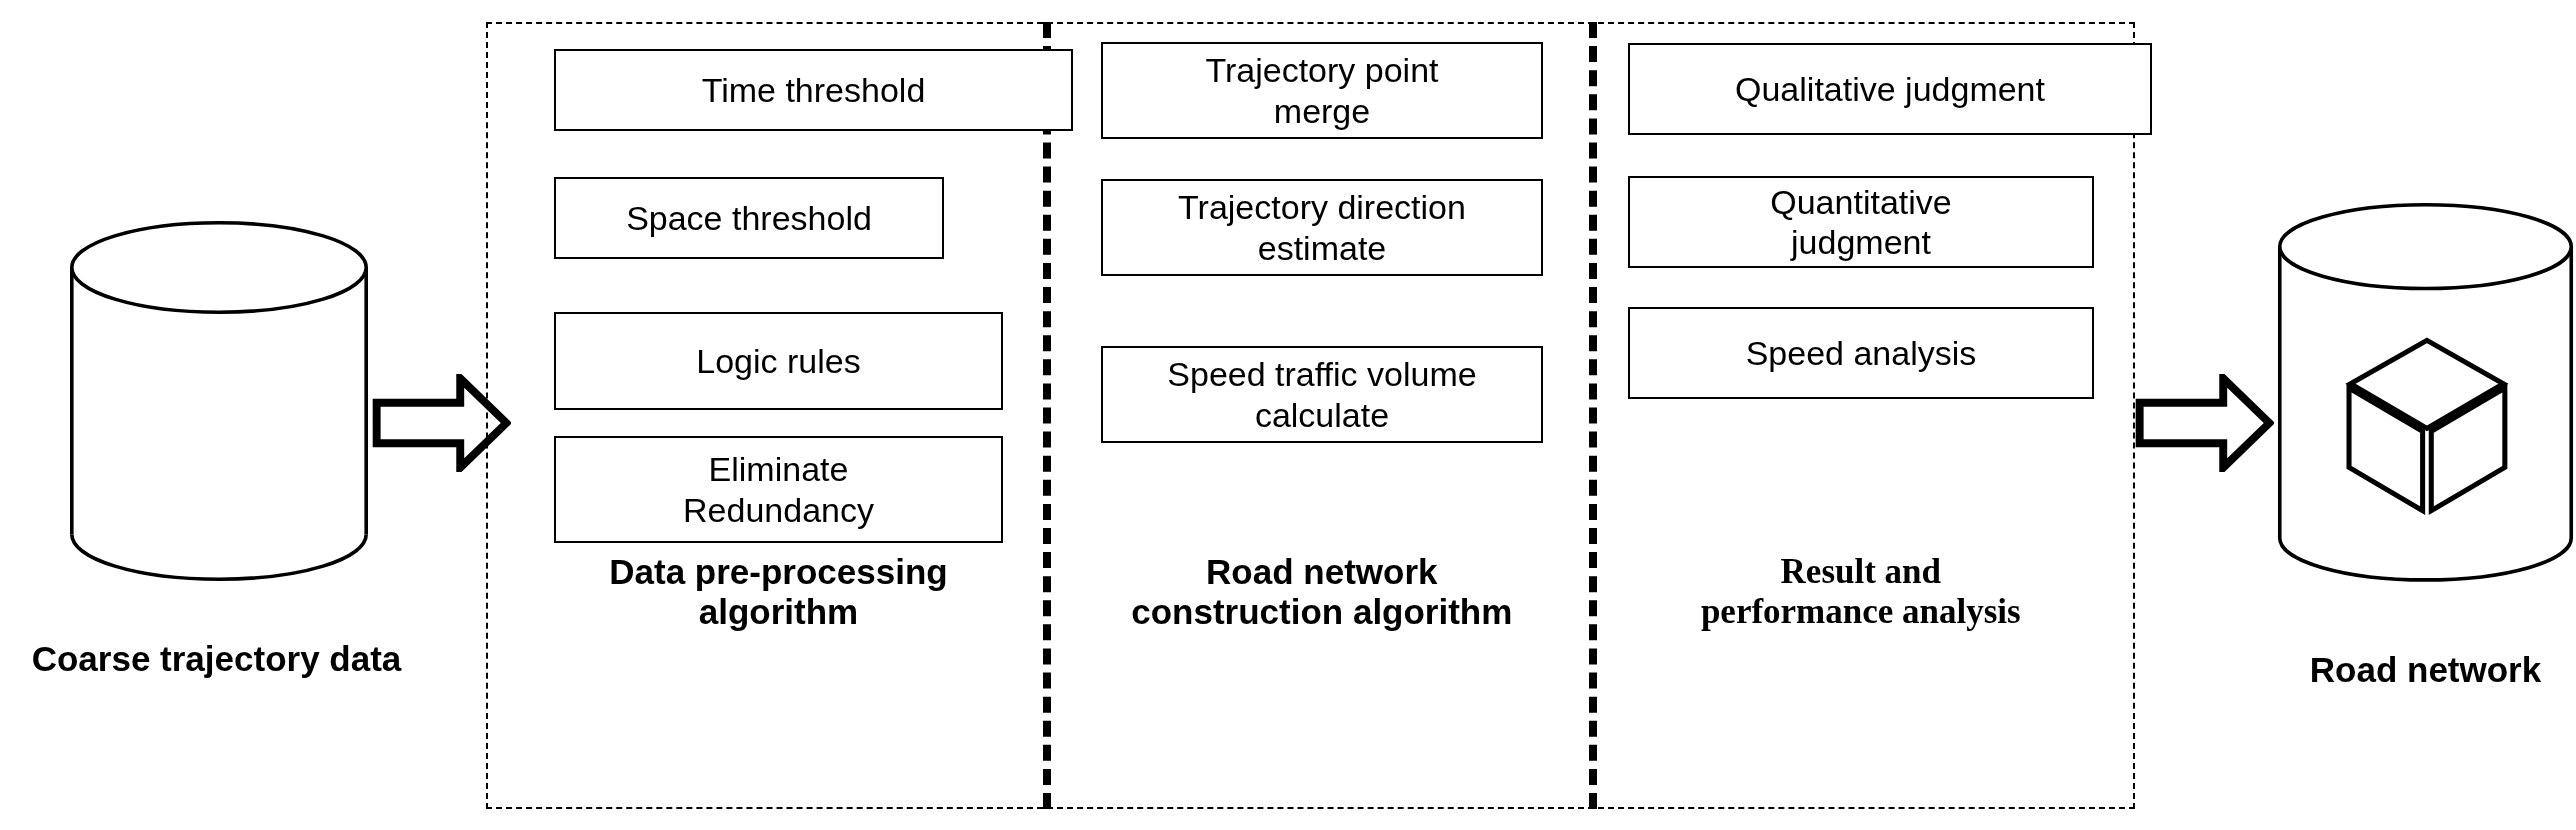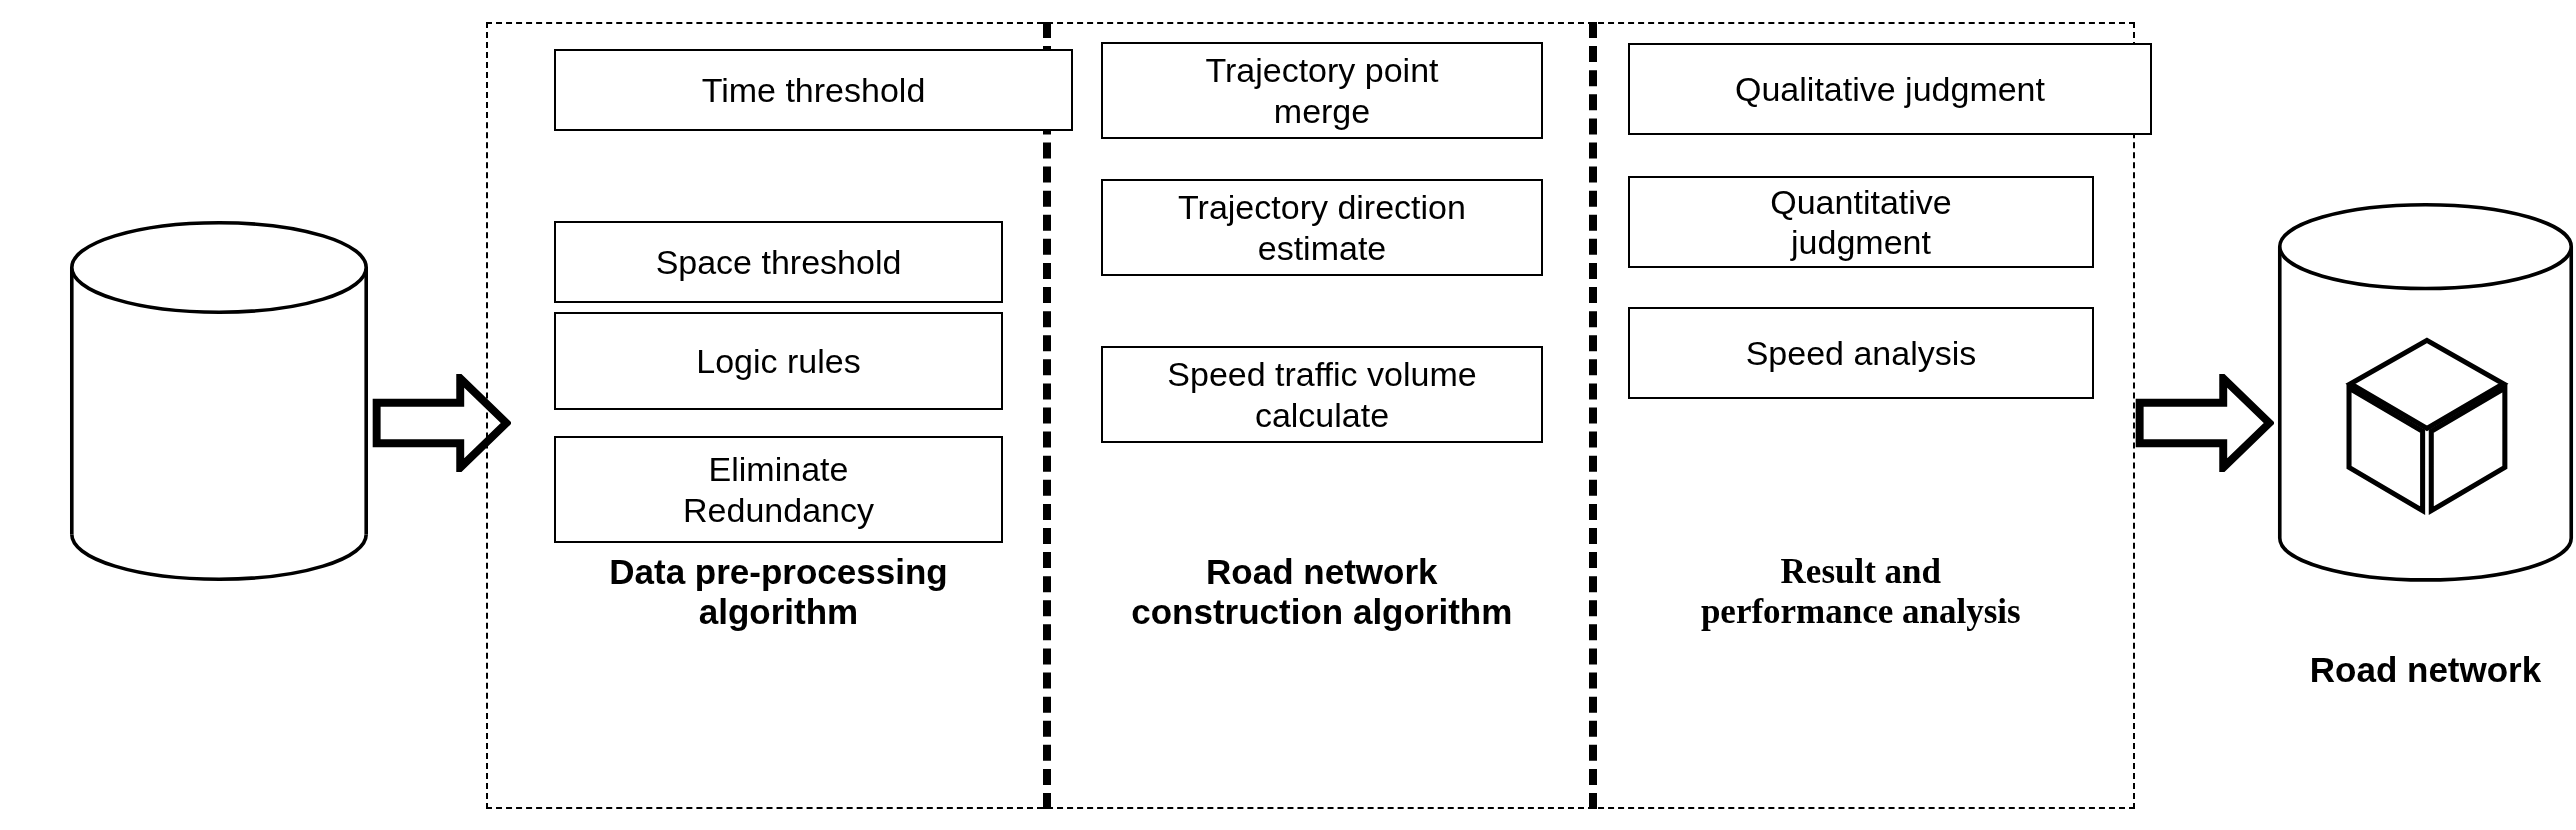--- a/index.html
+++ b/index.html
@@ -66,36 +66,37 @@
 <div class="stage">
 
   <div class="cyl" style="left:66px;top:217px;width:306px;height:368px;">
     <svg width="306" height="368" viewBox="0 0 424 510" fill="none">
       <path d="M8 70 L8 440" stroke="#000" stroke-width="5"></path>
       <path d="M416 70 L416 440" stroke="#000" stroke-width="5"></path>
       <ellipse cx="212" cy="70" rx="204" ry="62" stroke="#000" stroke-width="5" fill="#fff"></ellipse>
       <path d="M8 440 A204 62 0 0 0 416 440" stroke="#000" stroke-width="5" fill="none"></path>
     </svg>
   </div>
+  <div class="db-label" style="left:0px;top:639px;width:433px;">Coarse trajectory data</div>
 
   <div class="arrow" style="left:372px;top:374px;width:139px;height:98px;">
     <svg width="139" height="98" viewBox="0 0 192 136" fill="none">
       <path d="M6 40 L122 40 L122 6 L186 68 L122 130 L122 96 L6 96 Z" stroke="#000" stroke-width="11" stroke-linejoin="miter" fill="#fff"></path>
     </svg>
   </div>
 
   <div class="dash-container"></div>
   <div class="divider d1"></div>
   <div class="divider d2"></div>
 
   <div class="col col1">
     <div class="pbox" style="left:0;top:49px;width:519px;height:82px;">
       <span>Time threshold</span>
     </div>
-    <div class="pbox" style="left:0;top:177px;width:449px;height:82px;margin-top:44px;">
+    <div class="pbox" style="left:0;top:177px;width:390px;height:82px;">
       <span>Space threshold</span>
     </div>
     <div class="pbox" style="left:0;top:312px;width:449px;height:98px;">
       <span>Logic rules</span>
     </div>
     <div class="pbox" style="left:0;top:436px;width:449px;height:107px;white-space:pre-line;">
       <span>Eliminate
 Redundancy</span>
     </div>
     <div class="caption" style="left:0;top:552px;width:449px;">Data pre-processing

